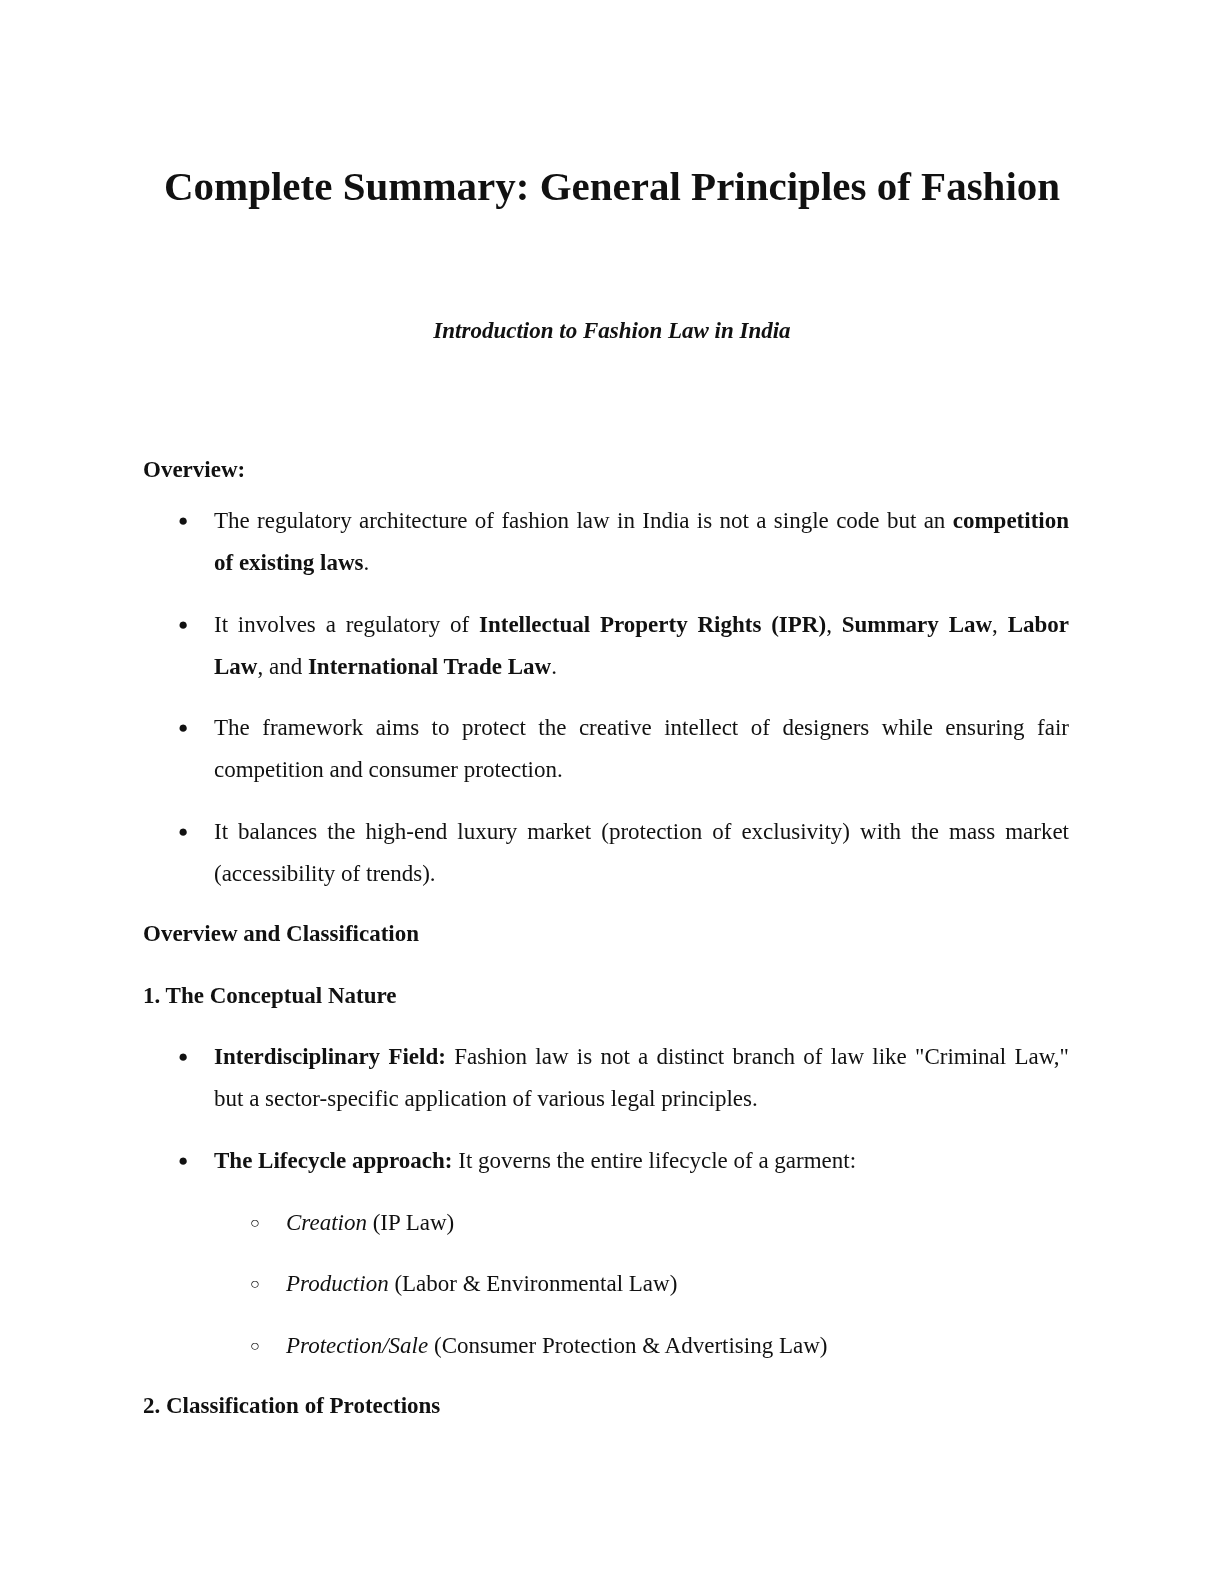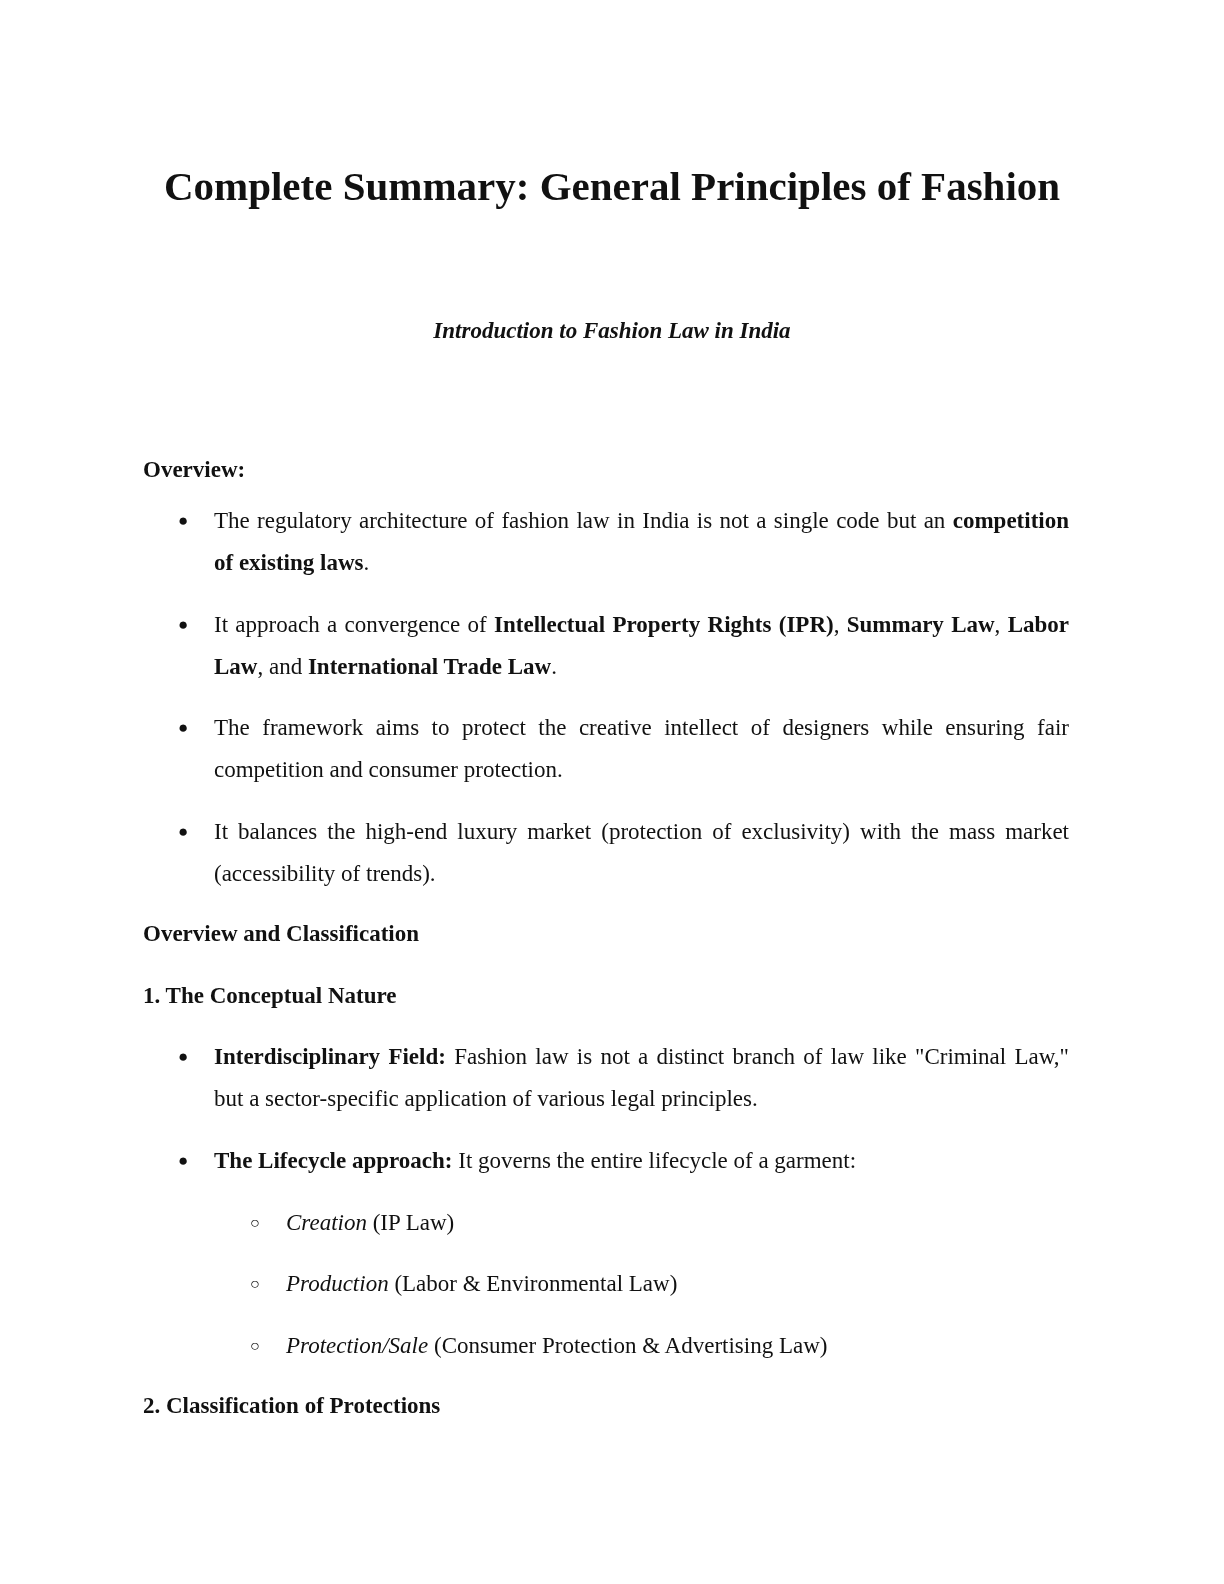--- a/index.html
+++ b/index.html
@@ -31,21 +31,21 @@
 
   <div class="heading" style="top:447px;margin-top:10px;">Overview:</div>
 
   <div class="bullet" style="top:500px;">
     <span class="dot">●</span>
     <span>The regulatory architecture of fashion law in India is not a single code but an </span><b>competition of existing laws</b><span>.</span>
   </div>
 
   <div class="bullet" style="top:604px;">
     <span class="dot">●</span>
-    <span>It approach a convergence of </span><b>Intellectual Property Rights (IPR)</b><span>, </span><b>Summary Law</b><span>, </span><b>Labor Law</b><span>, and </span><b>International Trade Law</b><span>.</span>
+    <span>It involves a regulatory of </span><b>Intellectual Property Rights (IPR)</b><span>, </span><b>Summary Law</b><span>, </span><b>Labor Law</b><span>, and </span><b>International Trade Law</b><span>.</span>
   </div>
 
   <div class="bullet" style="top:707px;">
     <span class="dot">●</span>
     <span>The framework aims to protect the creative intellect of designers while ensuring fair competition and consumer protection.</span>
   </div>
 
   <div class="bullet" style="top:811px;">
     <span class="dot">●</span>
     <span>It balances the high-end luxury market (protection of exclusivity) with the mass market (accessibility of trends).</span>

